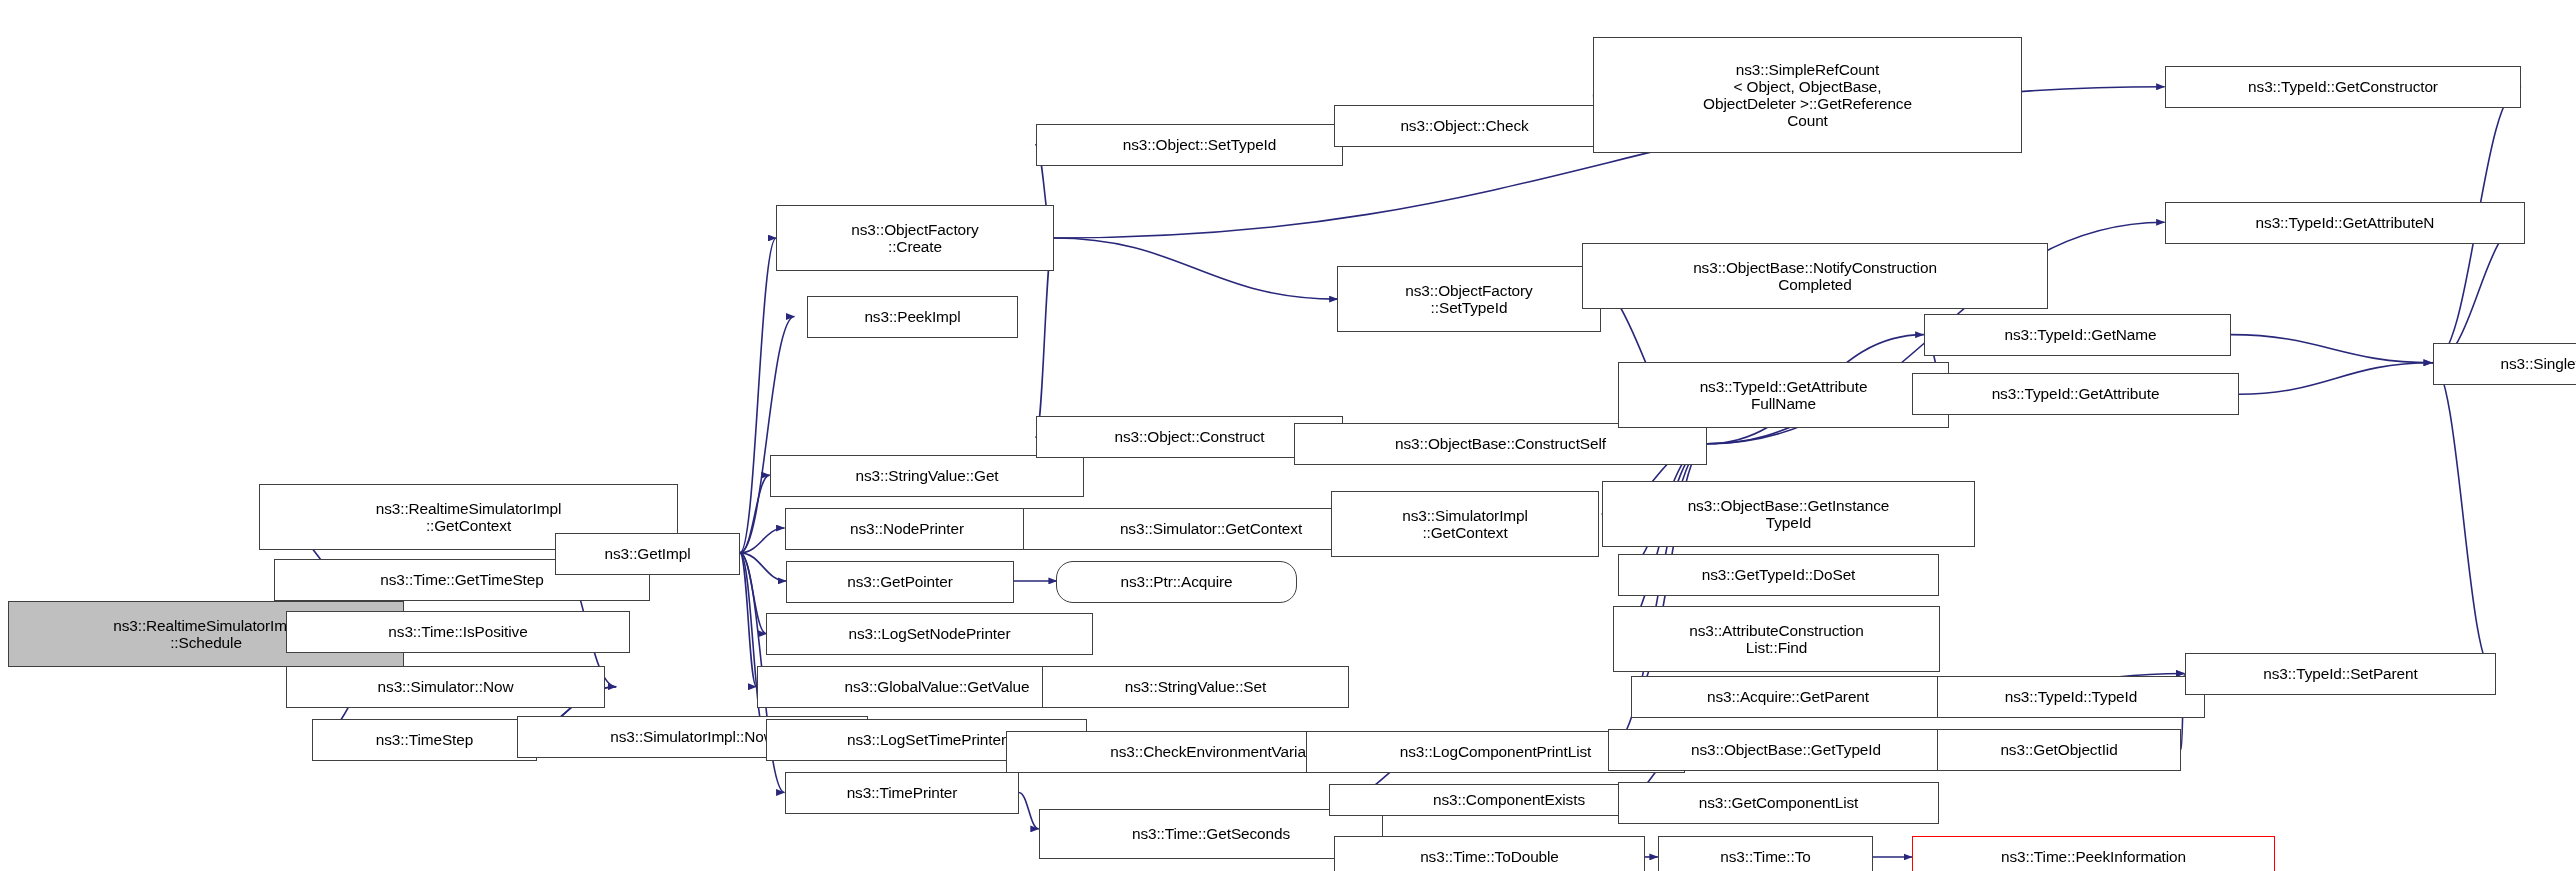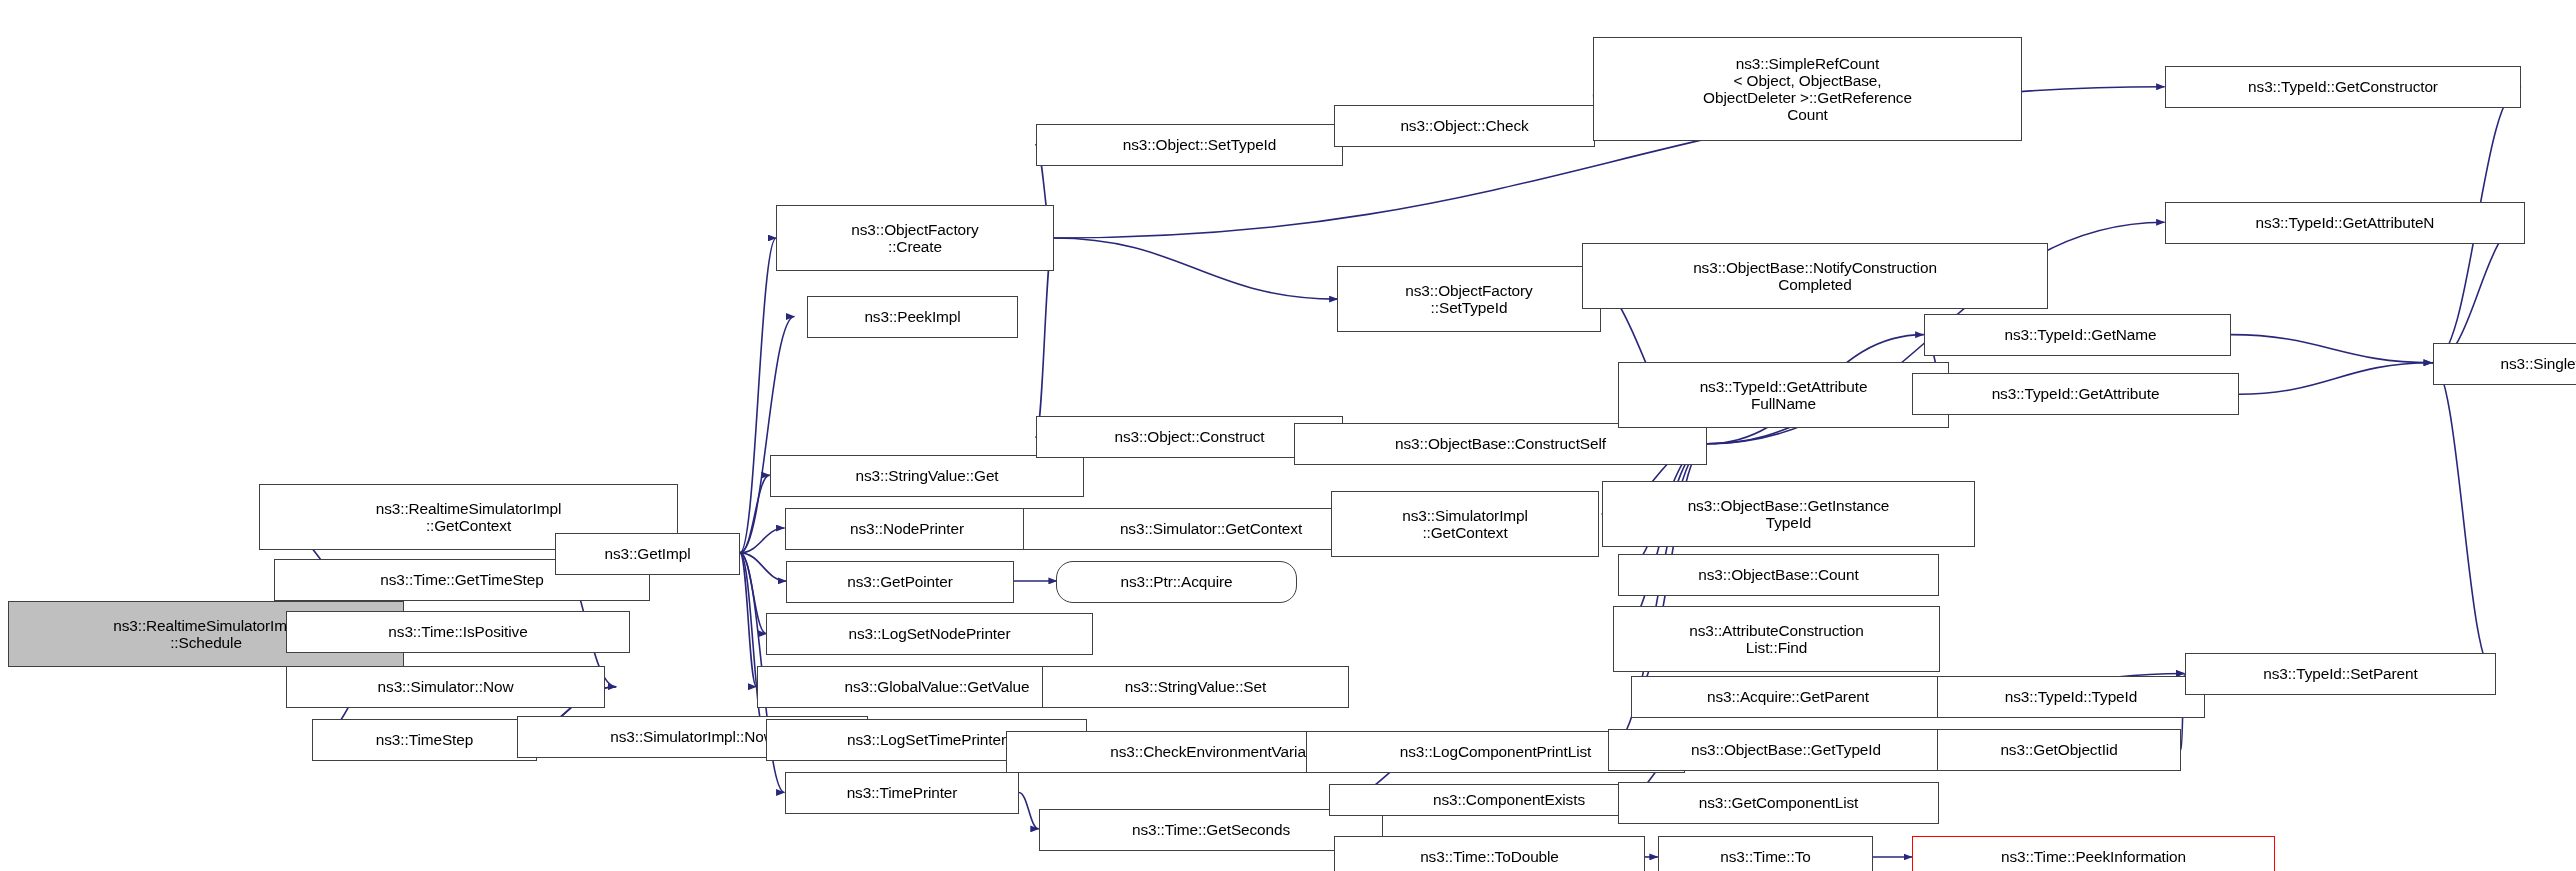--- a/index.html
+++ b/index.html
@@ -140,41 +140,41 @@
       <div class="node" style="left: 766px; top: 613px; width: 327px; height: 42px;">ns3::LogSetNodePrinter</div>
       <div class="node" style="left: 757px; top: 666px; width: 360px; height: 42px;">ns3::GlobalValue::GetValue</div>
       <div class="node" style="left: 766px; top: 719px; width: 321px; height: 42px;">ns3::LogSetTimePrinter</div>
       <div class="node" style="left: 785px; top: 772px; width: 234px; height: 42px;">ns3::TimePrinter</div>
       <div class="node" style="left: 1036px; top: 124px; width: 307px; height: 42px; padding-left: 23px;">ns3::Object::SetTypeId</div>
       <div class="node" style="left: 1036px; top: 416px; width: 307px; height: 42px;">ns3::Object::Construct</div>
       <div class="node" style="left: 1023px; top: 508px; width: 376px; height: 42px;">ns3::Simulator::GetContext</div>
       <div class="node" style="left: 1056px; top: 561px; width: 241px; height: 42px; border-radius: 17px;">ns3::Ptr::Acquire</div>
       <div class="node" style="left: 1042px; top: 666px; width: 307px; height: 42px;">ns3::StringValue::Set</div>
       <div class="node" style="left: 1006px; top: 731px; width: 432px; height: 42px;">ns3::CheckEnvironmentVariables</div>
-      <div class="node" style="left: 1039px; top: 809px; width: 344px; height: 42px;">ns3::Time::GetSeconds</div>
+      <div class="node" style="left: 1039px; top: 809px; width: 344px; height: 50px;">ns3::Time::GetSeconds</div>
       <div class="node" style="left: 1334px; top: 105px; width: 261px; height: 42px;">ns3::Object::Check</div>
-      <div class="node" style="left: 1593px; top: 37px; width: 429px; height: 104px;">ns3::SimpleRefCount
+      <div class="node" style="left: 1593px; top: 37px; width: 429px; height: 116px;">ns3::SimpleRefCount
 &lt; Object, ObjectBase,
 ObjectDeleter &gt;::GetReference
 Count</div>
       <div class="node" style="left: 1337px; top: 266px; width: 264px; height: 66px;">ns3::ObjectFactory
 ::SetTypeId</div>
       <div class="node" style="left: 1294px; top: 423px; width: 413px; height: 42px;">ns3::ObjectBase::ConstructSelf</div>
       <div class="node" style="left: 1331px; top: 491px; width: 268px; height: 66px;">ns3::SimulatorImpl
 ::GetContext</div>
       <div class="node" style="left: 1306px; top: 731px; width: 379px; height: 42px;">ns3::LogComponentPrintList</div>
       <div class="node" style="left: 1329px; top: 784px; width: 331px; height: 32px; padding-left: 32px;">ns3::ComponentExists</div>
       <div class="node" style="left: 1334px; top: 836px; width: 311px; height: 42px;">ns3::Time::ToDouble</div>
       <div class="node" style="left: 1582px; top: 243px; width: 466px; height: 66px;">ns3::ObjectBase::NotifyConstruction
 Completed</div>
       <div class="node" style="left: 1618px; top: 362px; width: 331px; height: 66px;">ns3::TypeId::GetAttribute
 FullName</div>
       <div class="node" style="left: 1602px; top: 481px; width: 373px; height: 66px;">ns3::ObjectBase::GetInstance
 TypeId</div>
-      <div class="node" style="left: 1618px; top: 554px; width: 321px; height: 42px;">ns3::ObjectBase::Count</div>
+      <div class="node" style="left: 1618px; top: 554px; width: 321px; height: 42px;">ns3::GetTypeId::DoSet</div>
       <div class="node" style="left: 1613px; top: 606px; width: 327px; height: 66px;">ns3::AttributeConstruction
 List::Find</div>
       <div class="node" style="left: 1631px; top: 676px; width: 314px; height: 42px;">ns3::Acquire::GetParent</div>
       <div class="node" style="left: 1608px; top: 729px; width: 356px; height: 42px;">ns3::ObjectBase::GetTypeId</div>
       <div class="node" style="left: 1618px; top: 782px; width: 321px; height: 42px;">ns3::GetComponentList</div>
       <div class="node" style="left: 1658px; top: 836px; width: 215px; height: 42px;">ns3::Time::To</div>
       <div class="node" style="left: 1924px; top: 314px; width: 307px; height: 42px; padding-left: 9px;">ns3::TypeId::GetName</div>
       <div class="node" style="left: 1912px; top: 373px; width: 327px; height: 42px;">ns3::TypeId::GetAttribute</div>
       <div class="node" style="left: 1937px; top: 676px; width: 268px; height: 42px;">ns3::TypeId::TypeId</div>
       <div class="node" style="left: 1937px; top: 729px; width: 244px; height: 42px;">ns3::GetObjectIid</div>

